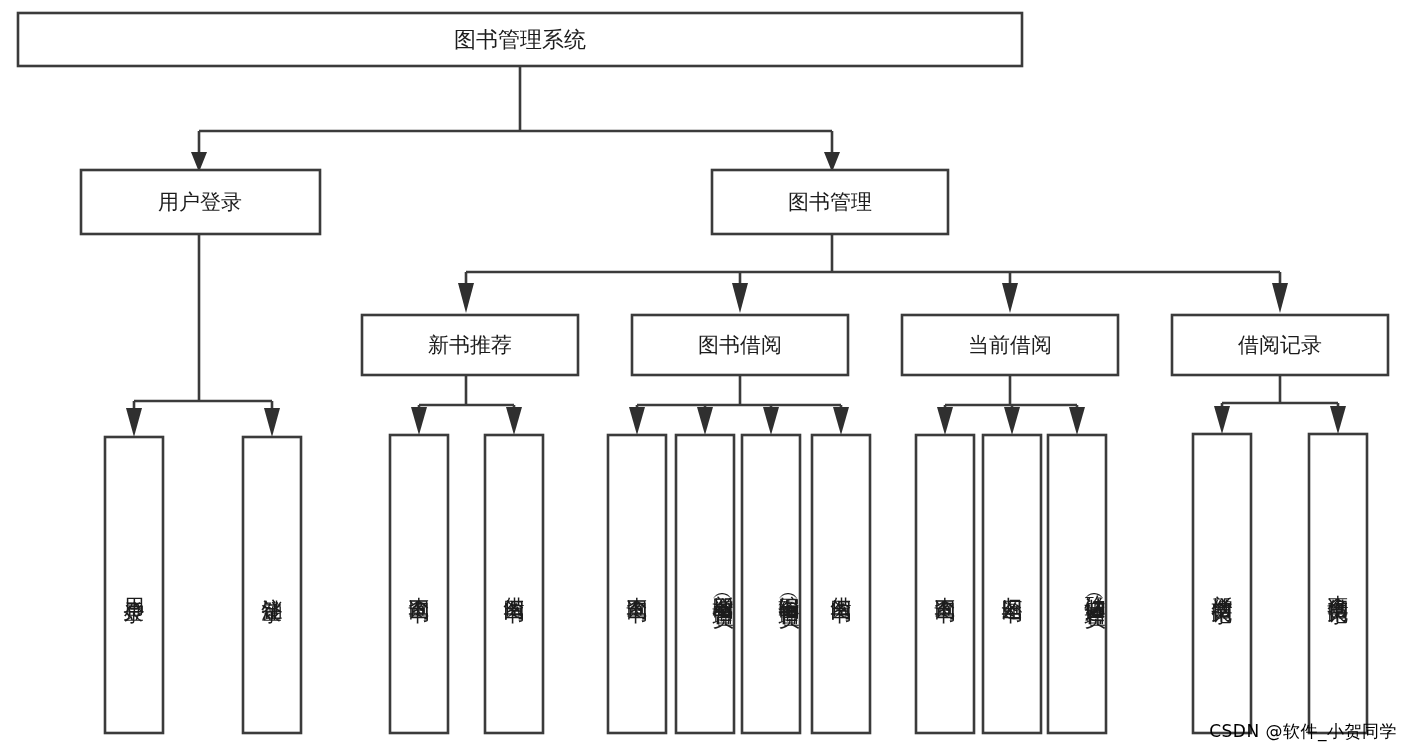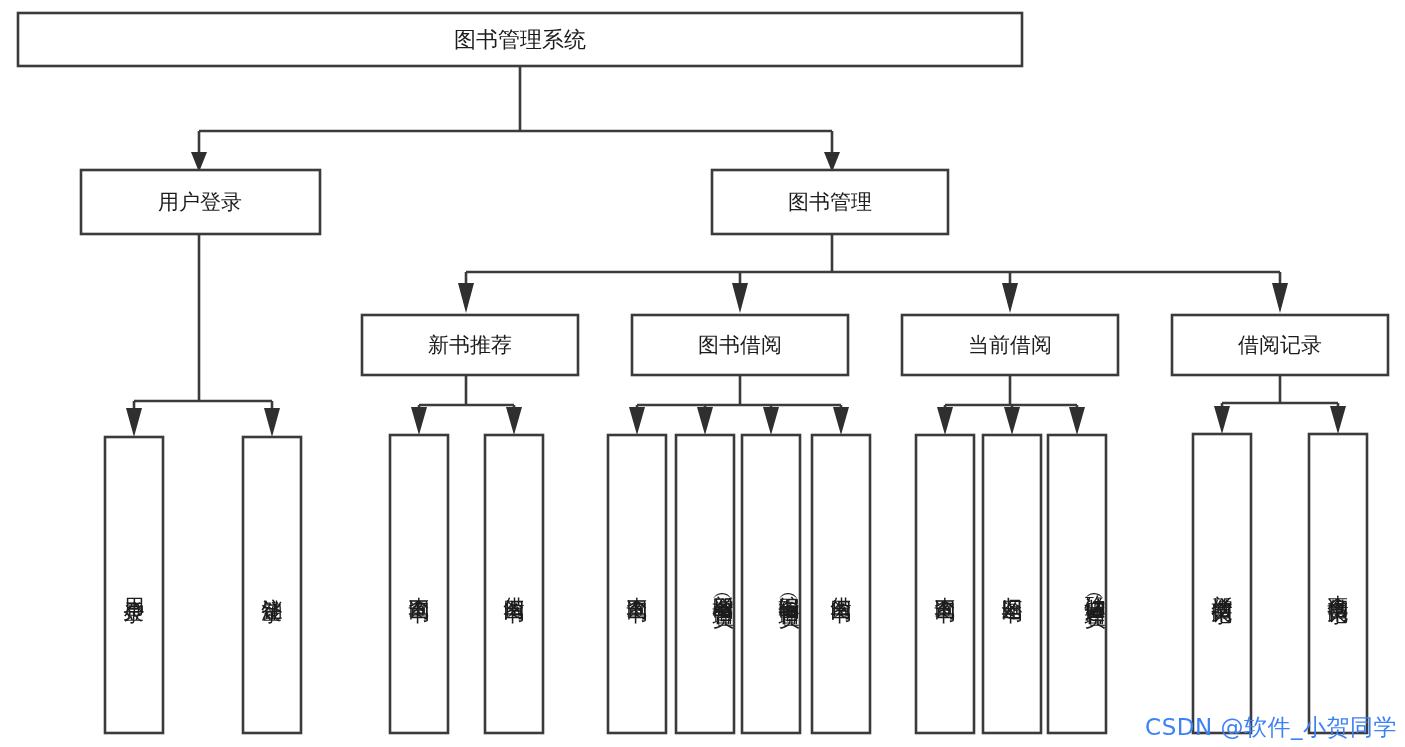--- a/index.html
+++ b/index.html
@@ -67,22 +67,22 @@
     letter-spacing: 2px;
     text-align: center;
     white-space: nowrap;
     pointer-events: none;
   }
   .watermark {
     position: absolute;
     right: 8px;
     bottom: 4px;
     font-family: "DejaVu Sans", "Liberation Sans", sans-serif;
-    font-size: 23px;
-    color: #3b82f6;
+    font-size: 17px;
+    color: #000000;
     letter-spacing: 0.5px;
     white-space: nowrap;
   }
 </style>
 </head>
 <body>
 
 <div id="diagram-root">
 
   <svg class="diagram-canvas" viewBox="0 0 1405 747">

